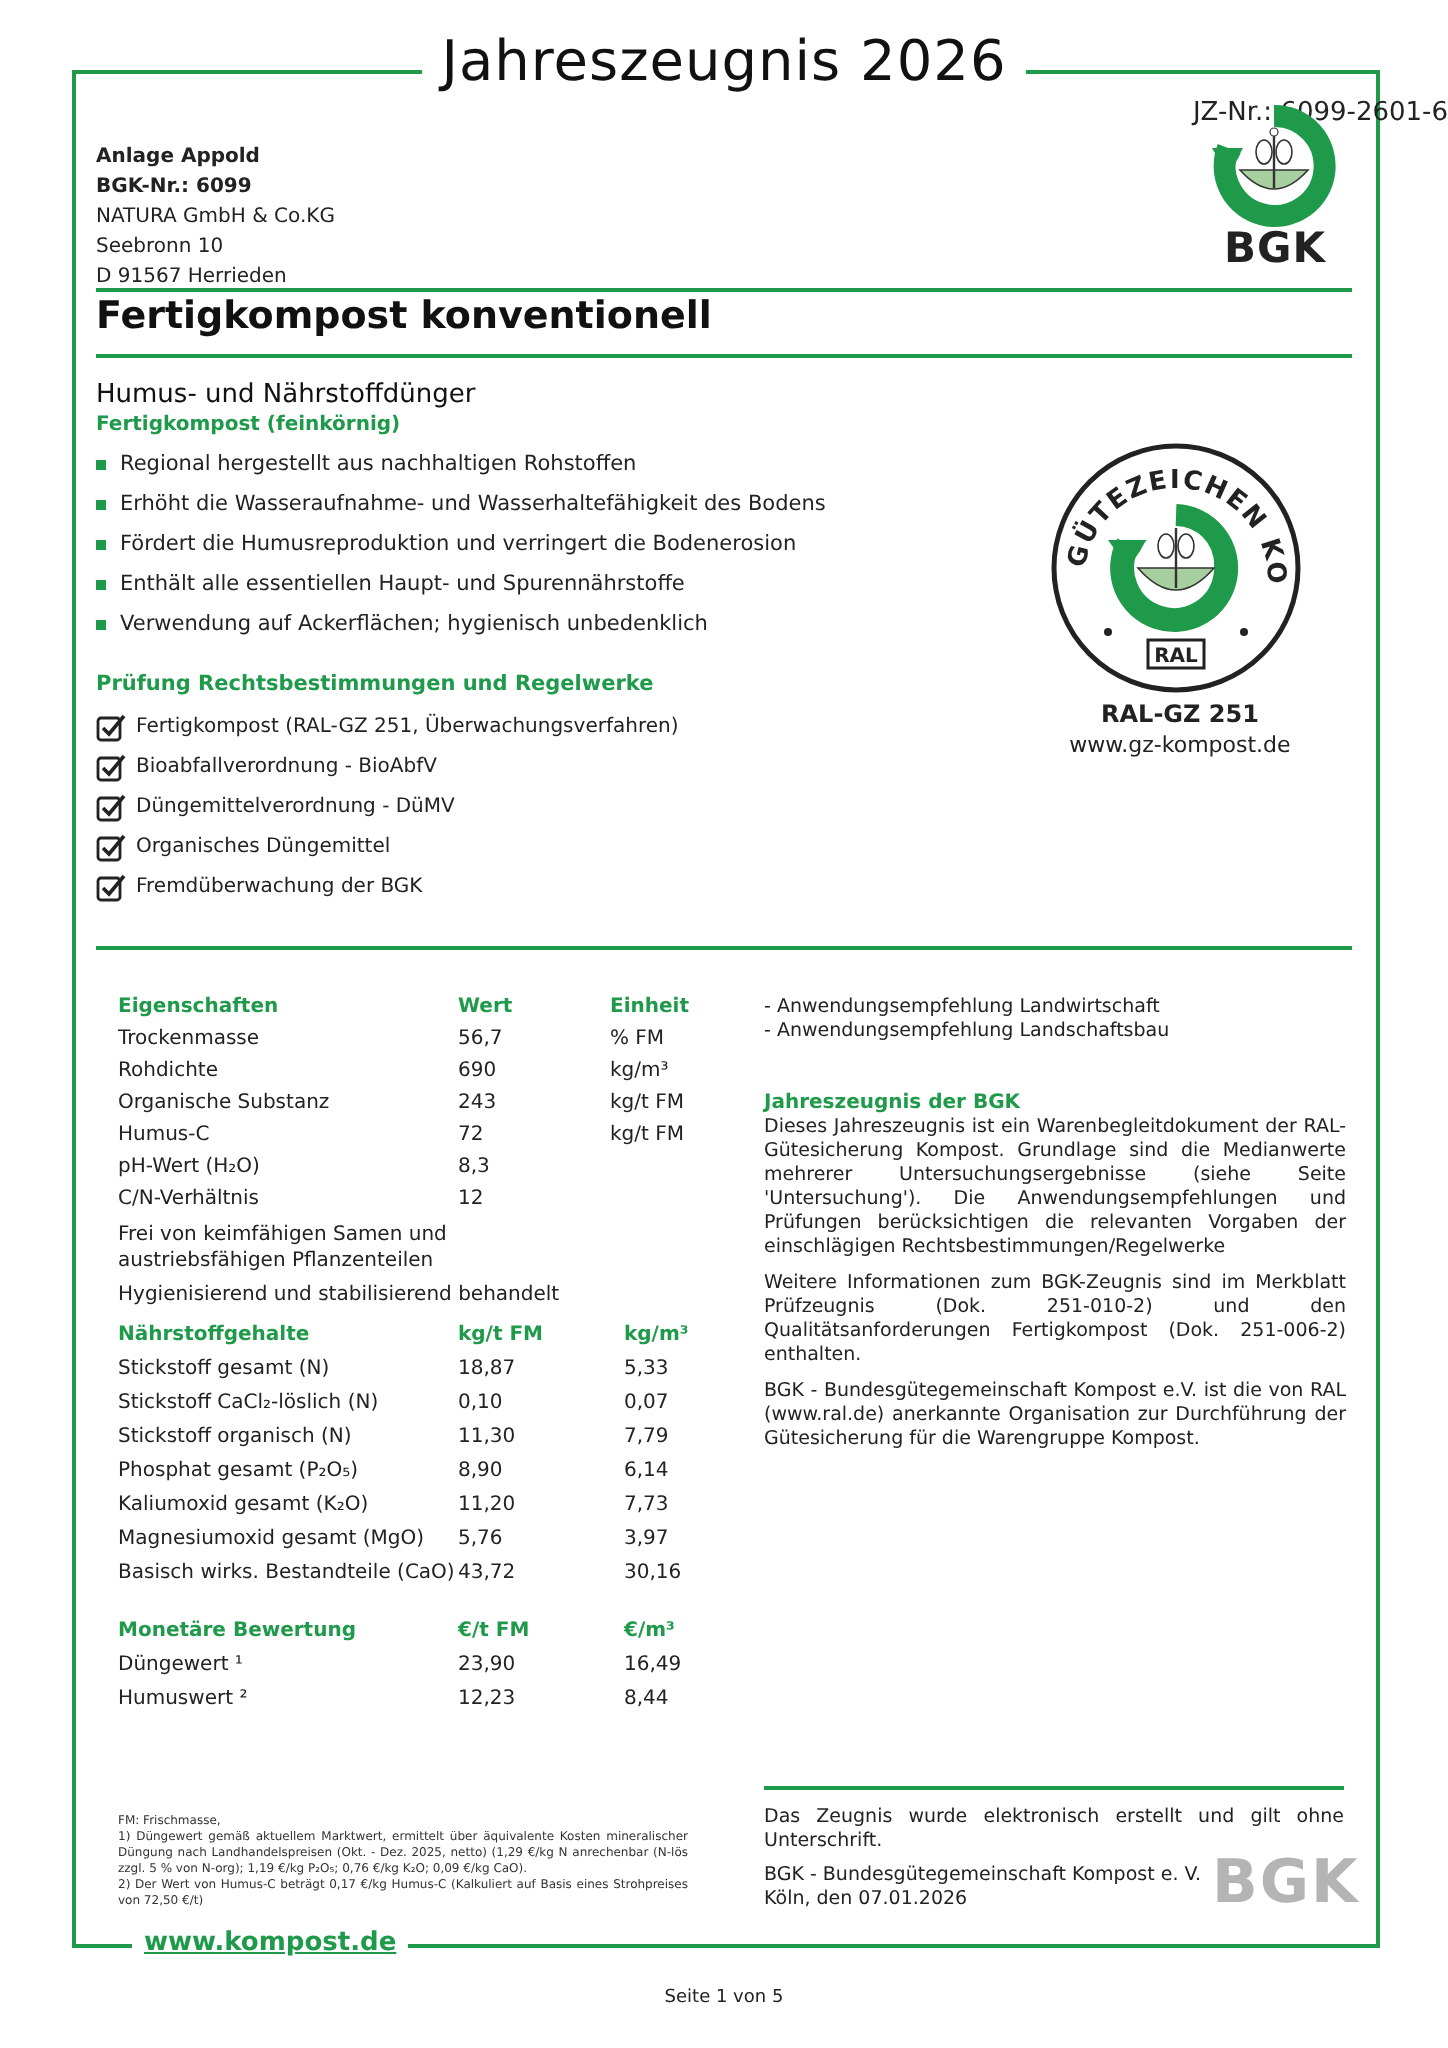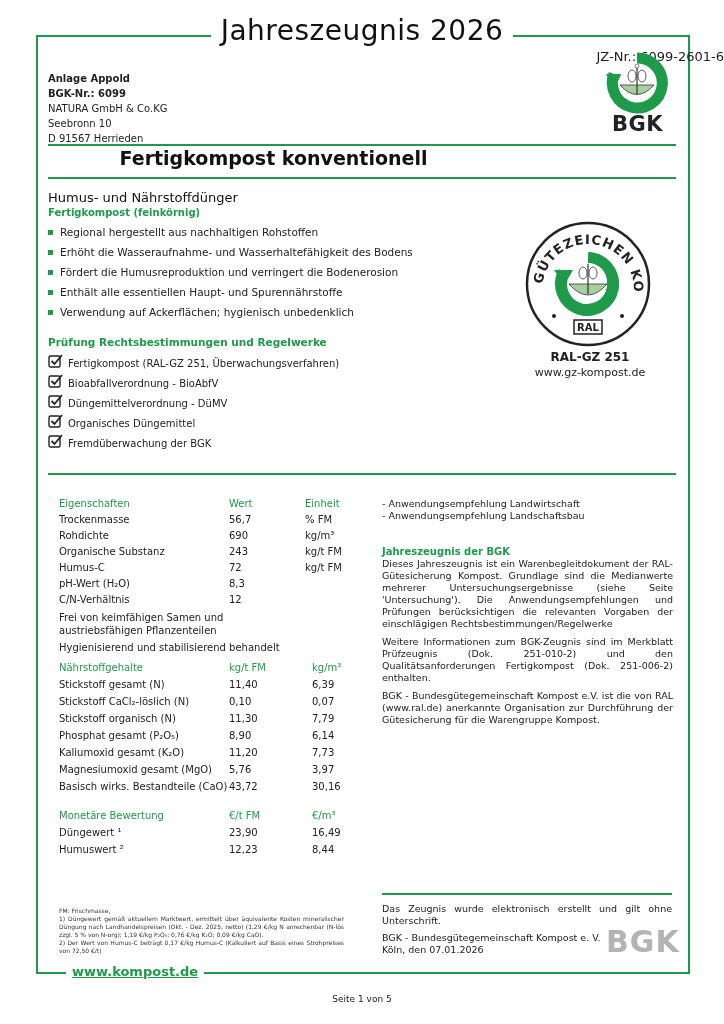--- a/index.html
+++ b/index.html
@@ -19,39 +19,39 @@
     font-family: "DejaVu Sans", sans-serif; font-size: 28px; font-weight: normal;
     letter-spacing: 0.5px; color: #111; line-height: 34px;
   }
   .jznr { position: absolute; left: 16px; right: 0; top: 49px; text-align: right; font-size: 13px; color: #222; }
   .address { position: absolute; left: 48px; top: 71px; font-size: 10px; line-height: 15px; color: #222; }
   .address .b { font-weight: bold; }
   .bgk-logo { position: absolute; left: 606px; top: 52px; width: 62px; height: 92px; }
   .bgk-text { position: absolute; left: 612px; top: 112px; font-size: 21px; font-weight: bold; color: #222; letter-spacing: 0.5px; }
   .hline { position: absolute; left: 48px; width: 628px; height: 2px; background: #1e9a4a; }
   .product-title {
-    position: absolute; left: 48px; width: 628px; top: 147px; text-align: center;
+    position: absolute; left: 48px; width: 628px; top: 147px; text-align: left;
     font-size: 19px; font-weight: bold; color: #111; padding-right: 177px;
   }
   .sec-h1 { position: absolute; left: 48px; top: 190px; font-size: 13px; font-weight: normal; color: #111; }
   .sec-sub { position: absolute; left: 48px; top: 207px; font-size: 10px; font-weight: bold; color: #1e9a4a; }
   .bullets { position: absolute; left: 48px; top: 222px; list-style: none; }
   .bullets li { font-size: 10.5px; height: 20px; line-height: 20px; color: #222; display: flex; align-items: center; }
   .bullets .sq { width: 5px; height: 5px; background: #1e9a4a; margin-right: 7px; display: inline-block; }
   .pruef-h { position: absolute; left: 48px; top: 336px; font-size: 10.5px; font-weight: bold; color: #1e9a4a; }
   .checks { position: absolute; left: 48px; top: 354px; list-style: none; }
-  .checks li { height: 20px; line-height: 20px; font-size: 10px; color: #222; display: flex; }
+  .checks li { height: 20px; line-height: 20px; font-size: 10px; color: #222; display: flex; align-items: center; }
   .checks svg { margin-right: 5px; }
   .seal { position: absolute; left: 524px; top: 220px; width: 128px; height: 128px; }
   .ralgz { position: absolute; left: 520px; top: 350px; width: 140px; text-align: center; font-size: 12px; font-weight: bold; color: #222; }
   .gzweb { position: absolute; left: 520px; top: 366px; width: 140px; text-align: center; font-size: 11px; color: #222; }
 
   .tbl { position: absolute; left: 59px; font-size: 10px; color: #222; }
   .tbl .row { position: relative; height: 16px; line-height: 16px; }
-  .tbl .head { color: #1e9a4a; font-weight: normal; }
+  .tbl .head { color: #1e9a4a; font-weight: bold; }
   .tbl .c1 { position: absolute; left: 0; white-space: nowrap; }
   .tbl .c2 { position: absolute; }
   .tbl .c3 { position: absolute; text-align: left; }
   .tbl .wrap { white-space: normal; width: 240px; line-height: 13px; }
 
   .right-col { position: absolute; left: 382px; width: 291px; font-size: 9.5px; color: #222; line-height: 12px; }
   .right-col .h { color: #1e9a4a; font-weight: bold; font-size: 10px; }
   .right-col p { text-align: justify; }
 
   .footnote { position: absolute; left: 59px; top: 907px; width: 285px; font-size: 6px; line-height: 8px; color: #333; text-align: justify; }
@@ -226,22 +226,22 @@
 </div>
 
 <div class="tbl" style="top:660px; width:300px;">
   <div class="row head">
     <span class="c1">Nährstoffgehalte</span>
     <span class="c2" style="left:170px;width:58px">kg/t FM</span>
     <span class="c3" style="left:253px">kg/m³</span>
   </div>
   <div class="row" style="height:17px;line-height:17px">
       <span class="c1">Stickstoff gesamt (N)</span>
-      <span class="c2" style="left:170px;width:58px">11,40</span>
-      <span class="c3" style="left:253px">6,39</span>
+      <span class="c2" style="left:170px;width:58px">18,87</span>
+      <span class="c3" style="left:253px">5,33</span>
     </div>
   <div class="row" style="height:17px;line-height:17px">
       <span class="c1">Stickstoff CaCl₂-löslich (N)</span>
       <span class="c2" style="left:170px;width:58px">0,10</span>
       <span class="c3" style="left:253px">0,07</span>
     </div>
   <div class="row" style="height:17px;line-height:17px">
       <span class="c1">Stickstoff organisch (N)</span>
       <span class="c2" style="left:170px;width:58px">11,30</span>
       <span class="c3" style="left:253px">7,79</span>

